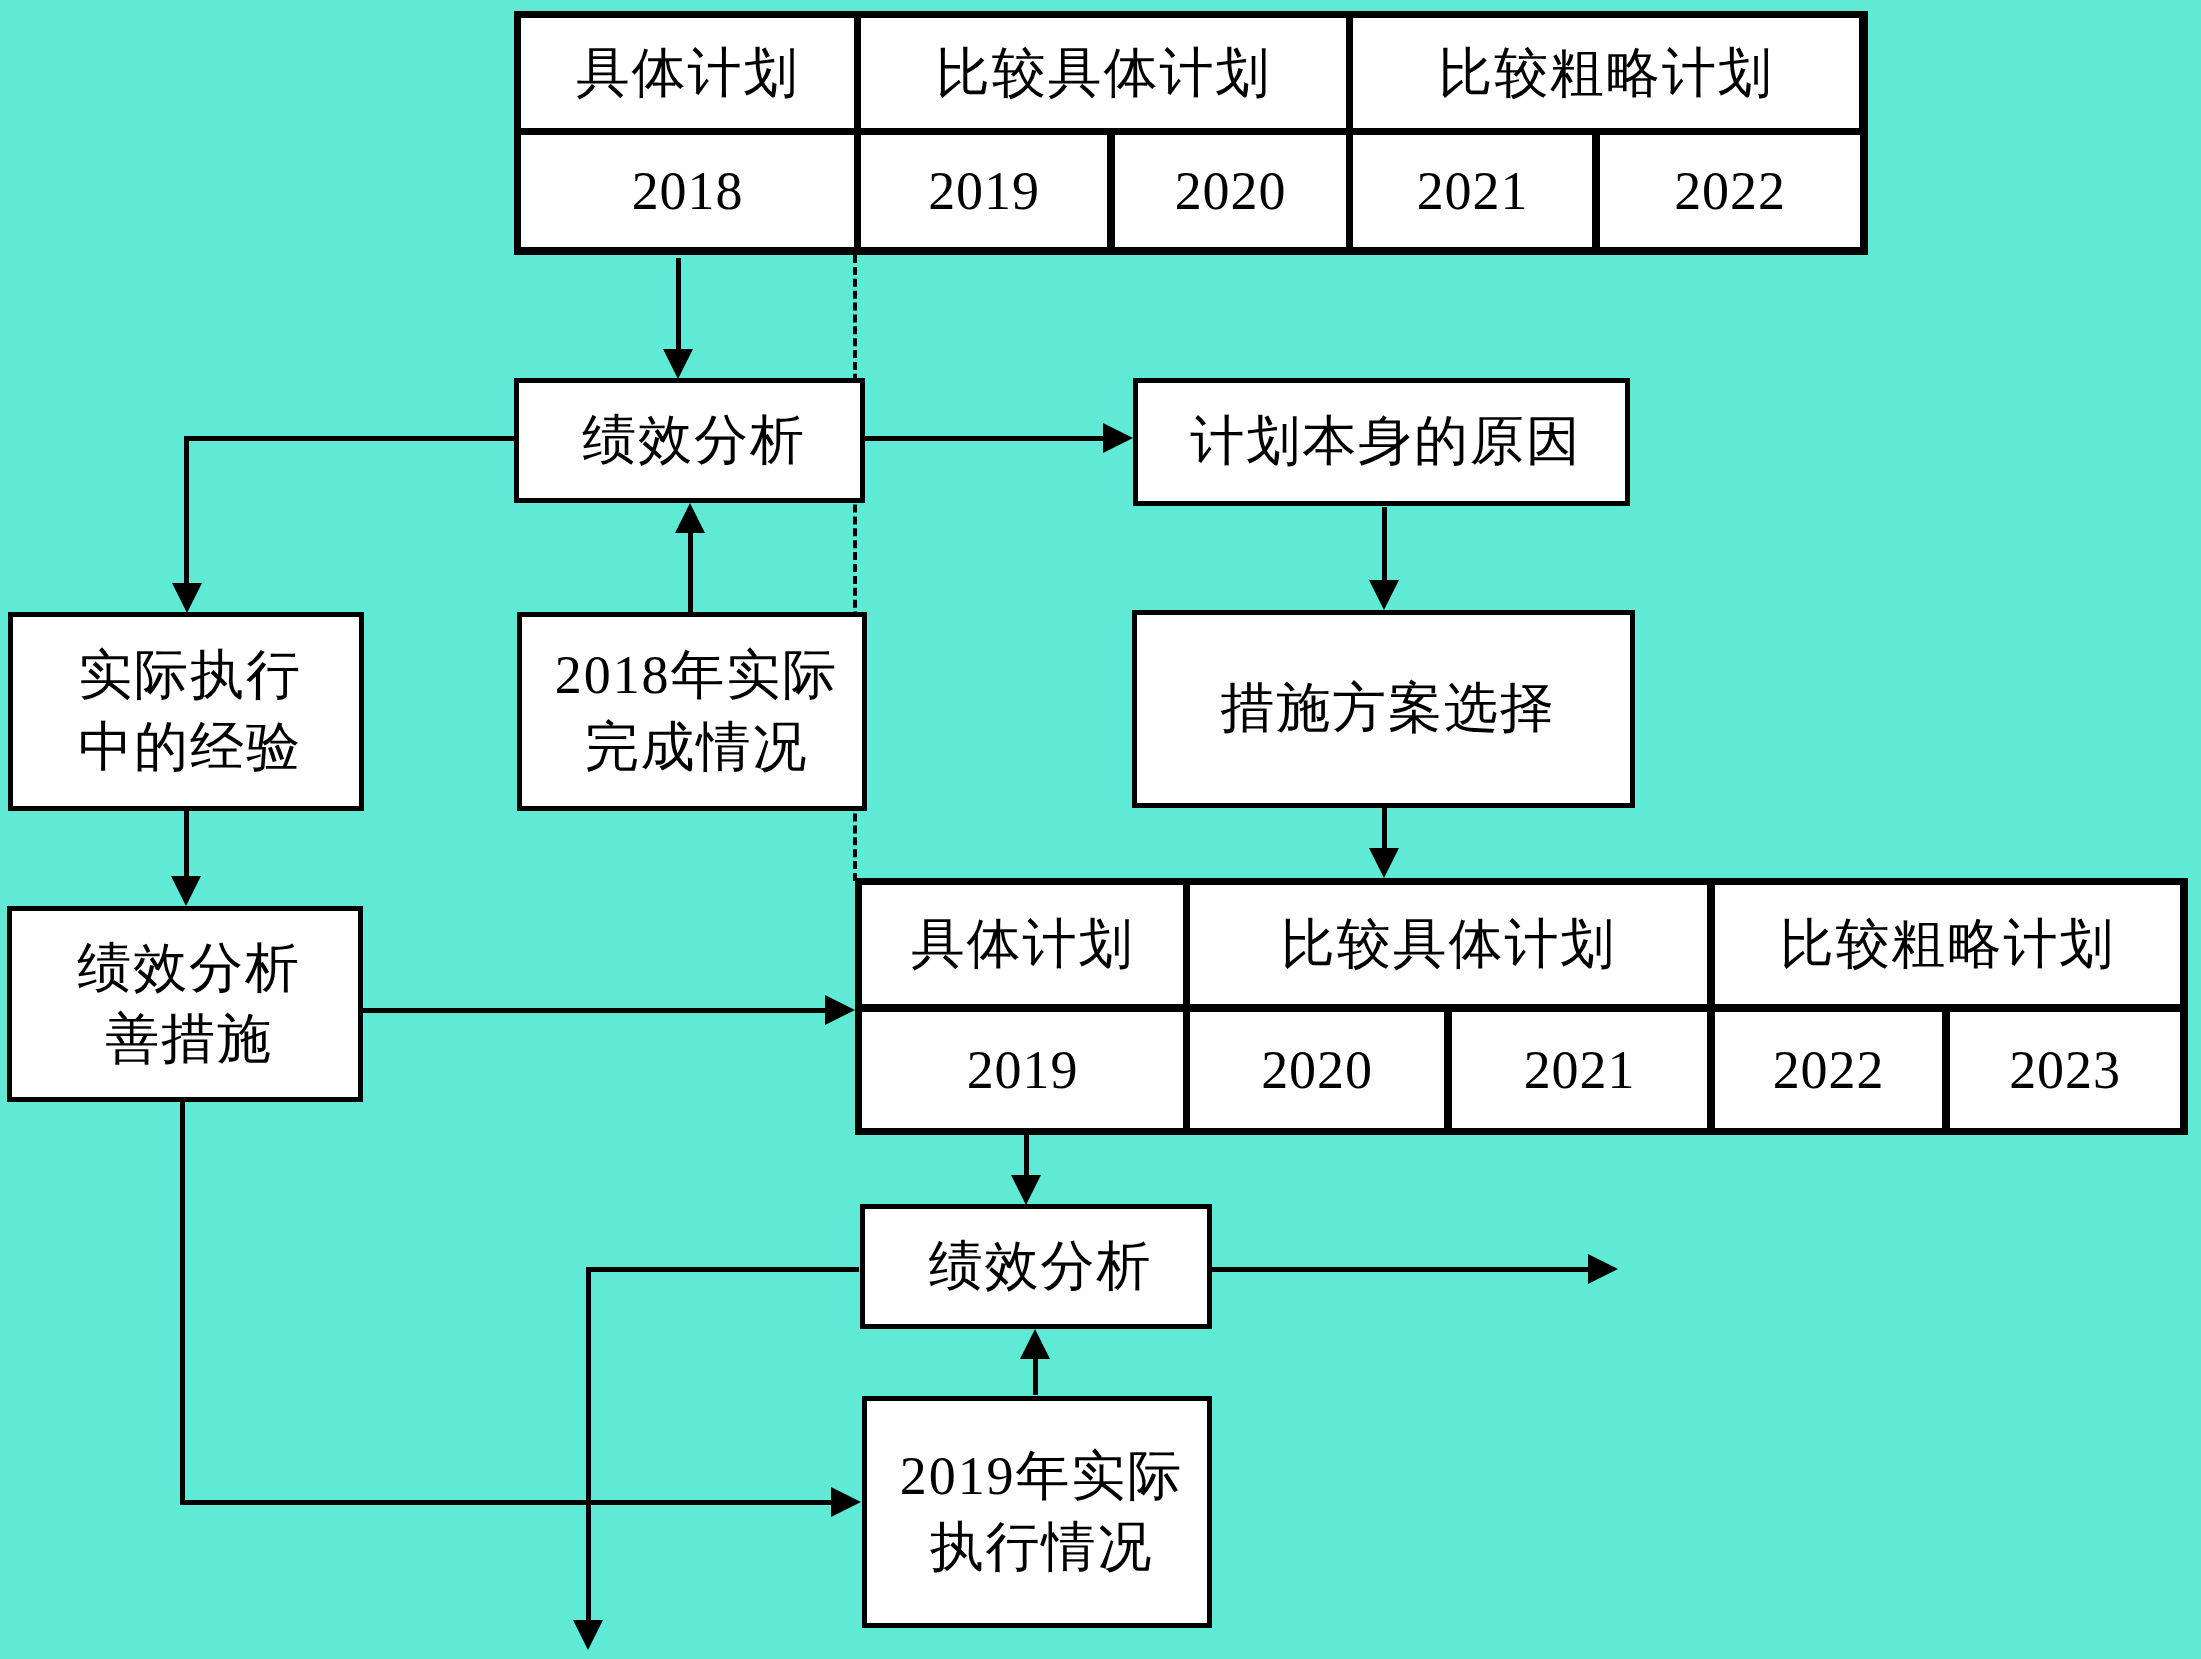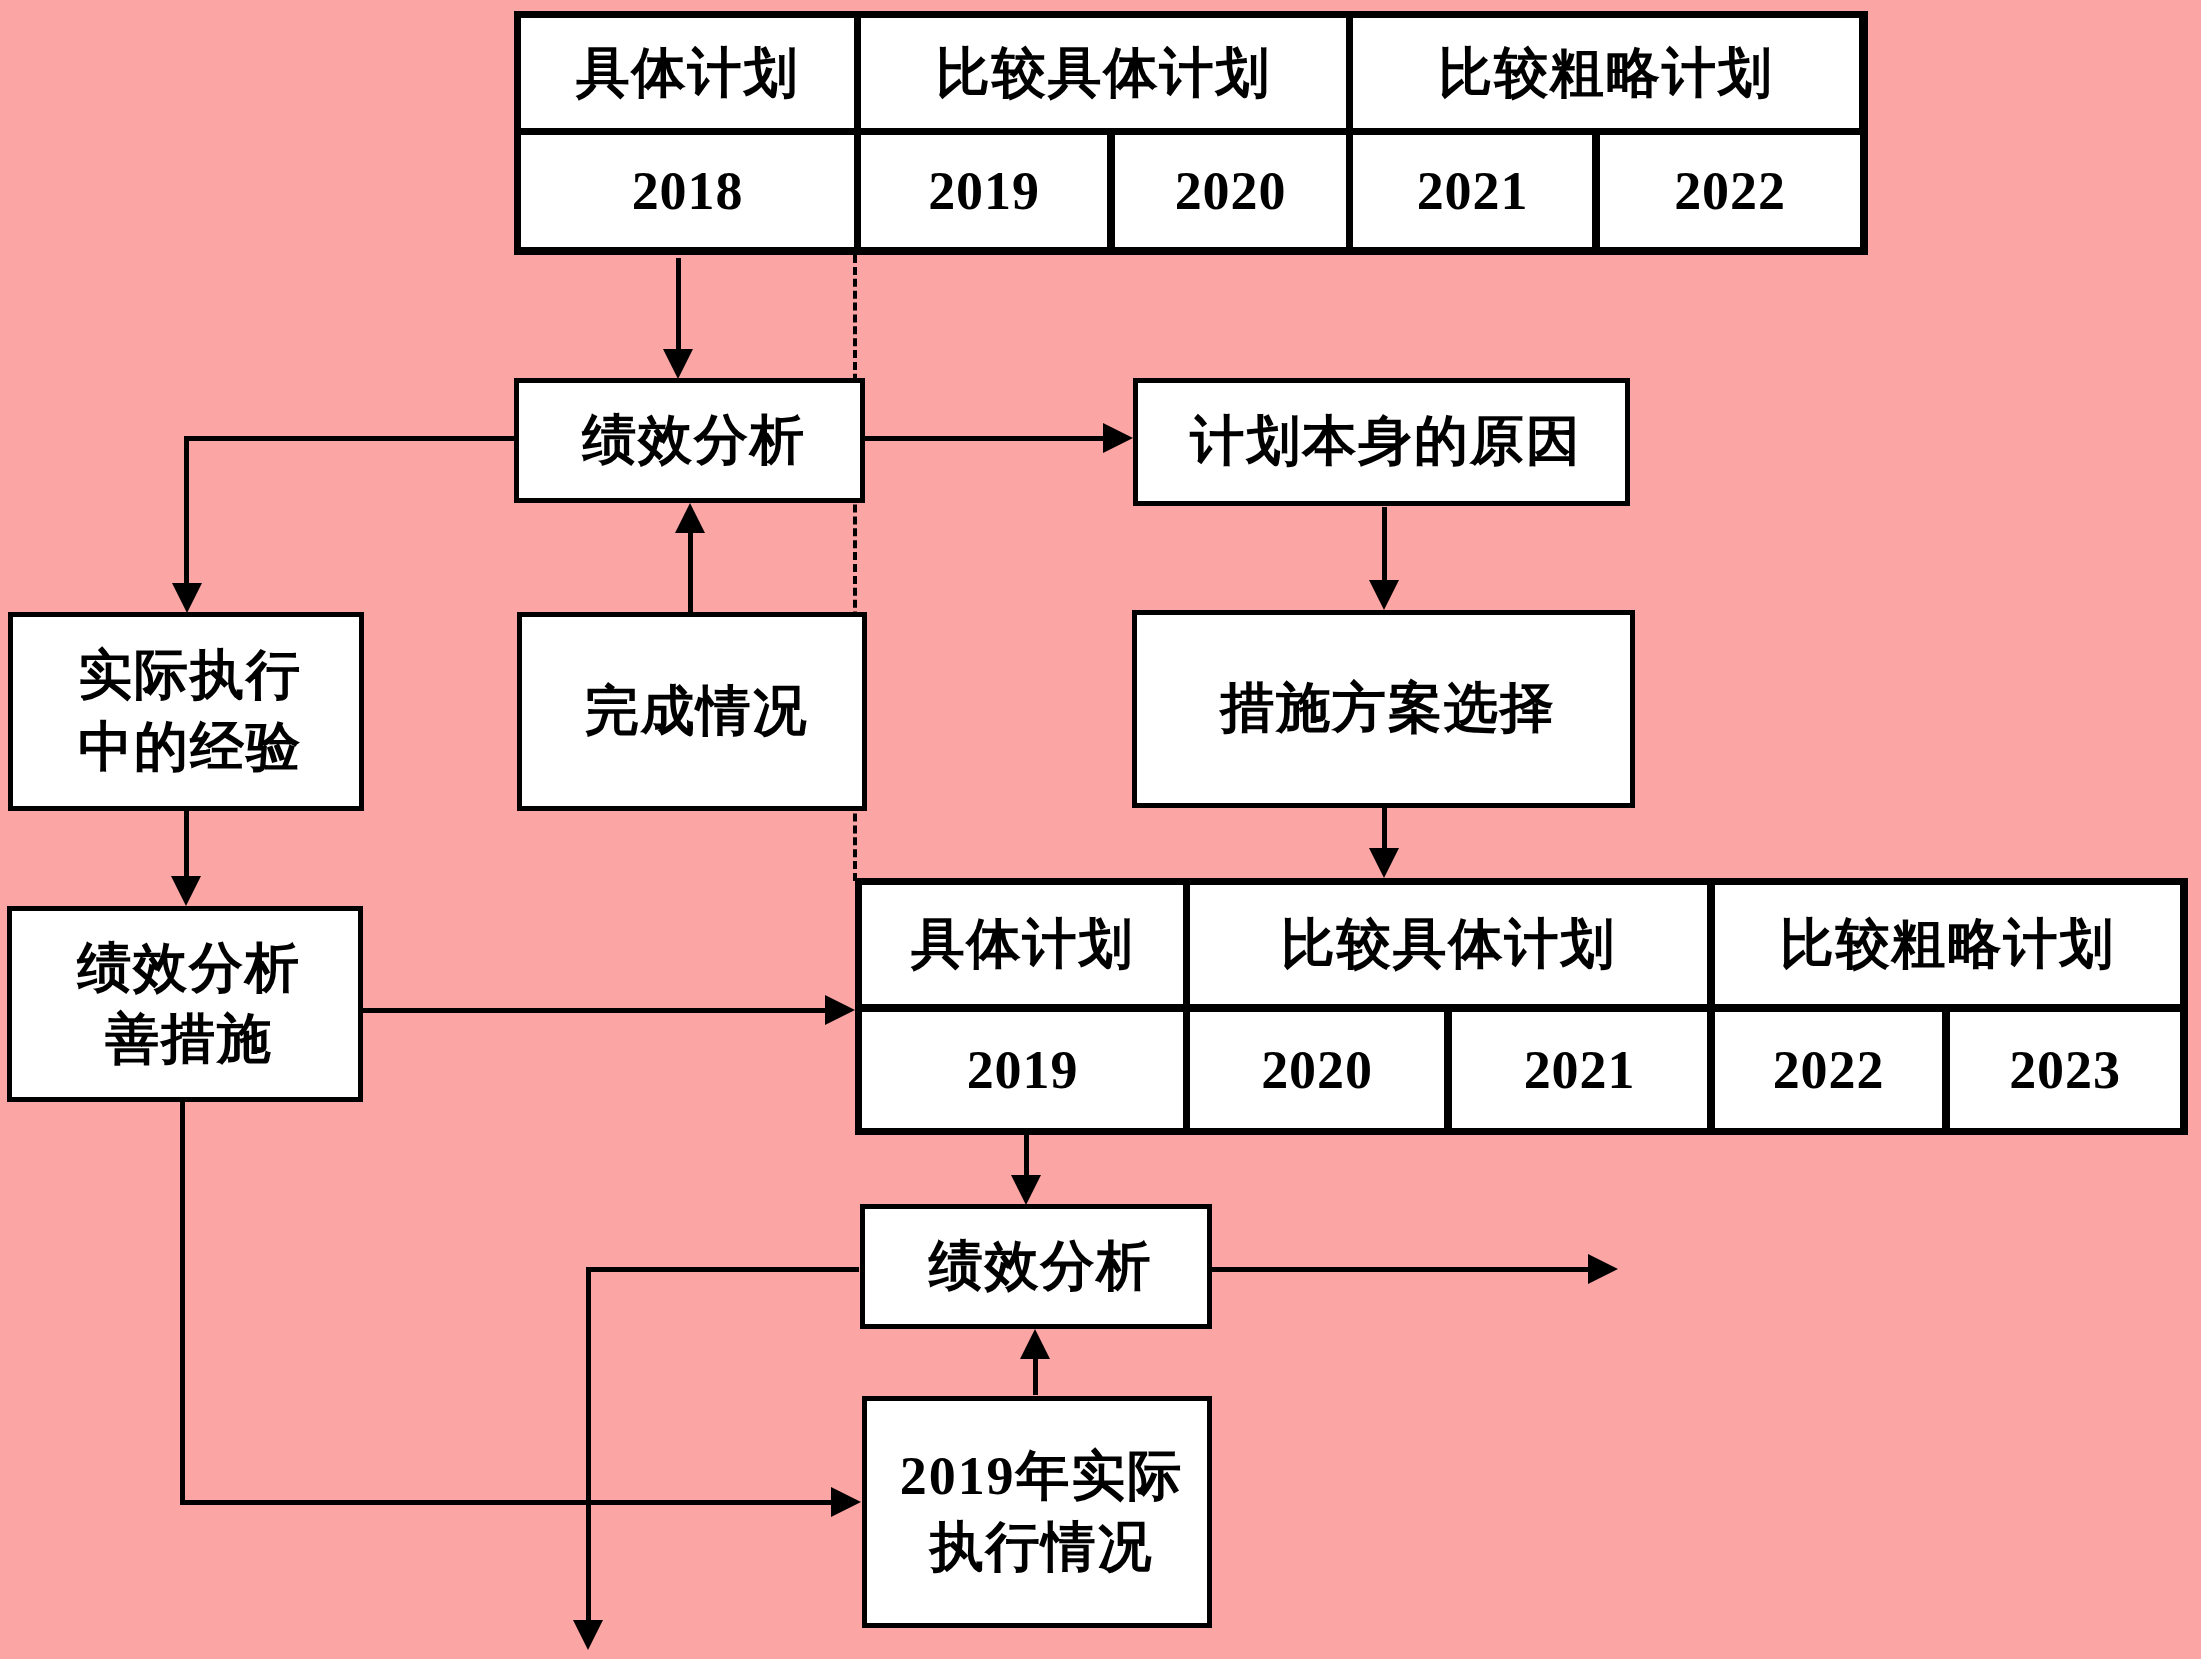--- a/index.html
+++ b/index.html
@@ -1,23 +1,22 @@
 <!DOCTYPE html>
 <html style="font-size:15px"><head>
 <meta charset="utf-8">
 <style>
   html,body{margin:0;padding:0;background:#ffffff;}
   .canvas{
     position:relative;
     width:2202px;height:1659px;
-    background:#fca5a5;
+    background:#5eead4;
     font-family:"Liberation Serif","DejaVu Serif",serif;
     color:#000;
     overflow:hidden;
-    font-weight:bold;
   }
   
   .box{
     position:absolute;
     border:5.6px solid #000;
     background:#fff;
     display:flex;
     flex-direction:column;
     align-items:center;
     justify-content:center;
@@ -132,20 +131,21 @@
   <div class="box" style="left:7.5px;top:612px;width:356px;height:199px">
     <span>实际执行</span>
     <span>中的经验</span>
   </div>
 
   <div class="box" style="left:1133px;top:378px;width:497px;height:128px">
     <span>计划本身的原因</span>
   </div>
 
   <div class="box" style="left:517px;top:612px;width:350px;height:199px">
+    <span>2018年实际</span>
     <span>完成情况</span>
   </div>
 
   <div class="box" style="left:1132px;top:610px;width:503px;height:198px">
     <span>措施方案选择</span>
   </div>
 
   <div class="box" style="left:6.5px;top:906px;width:356px;height:196px">
     <span>绩效分析</span>
     <span>善措施</span>

